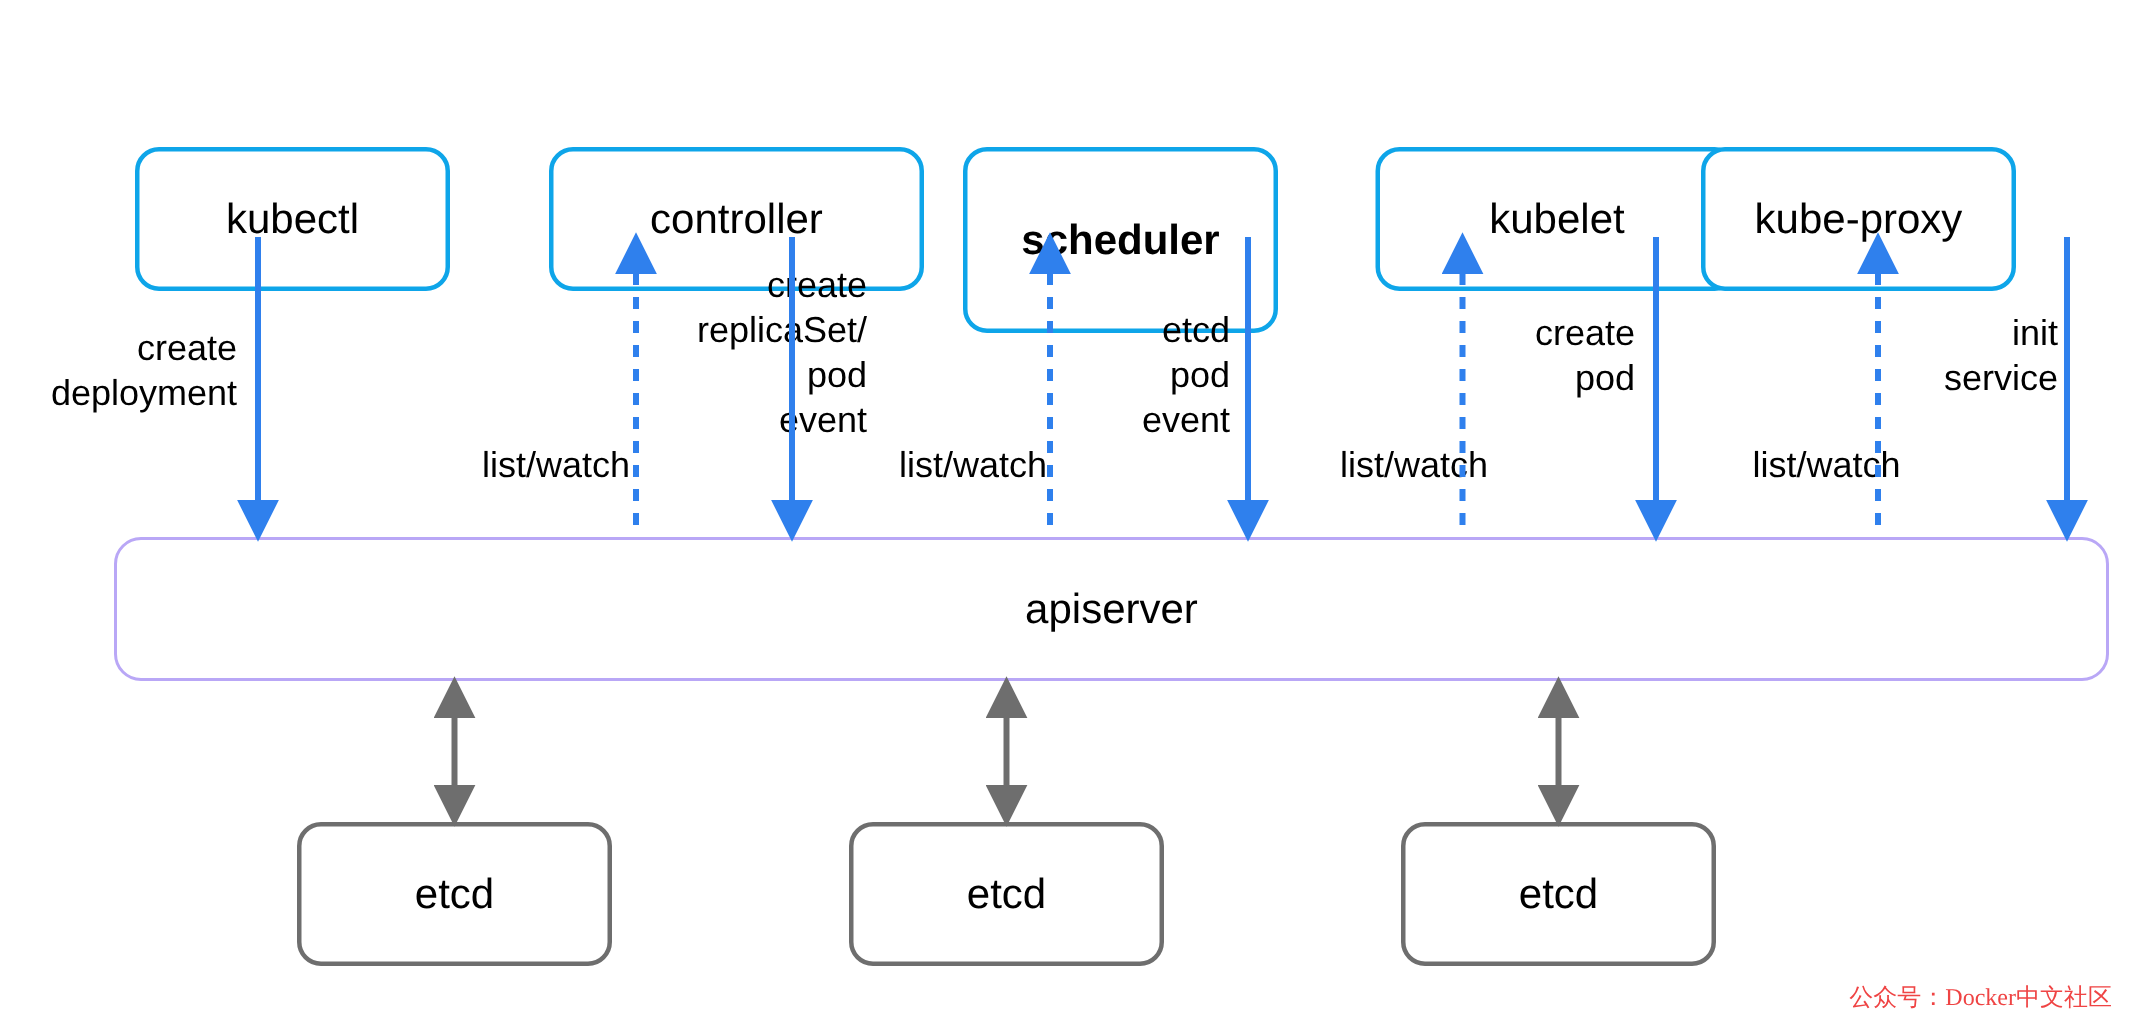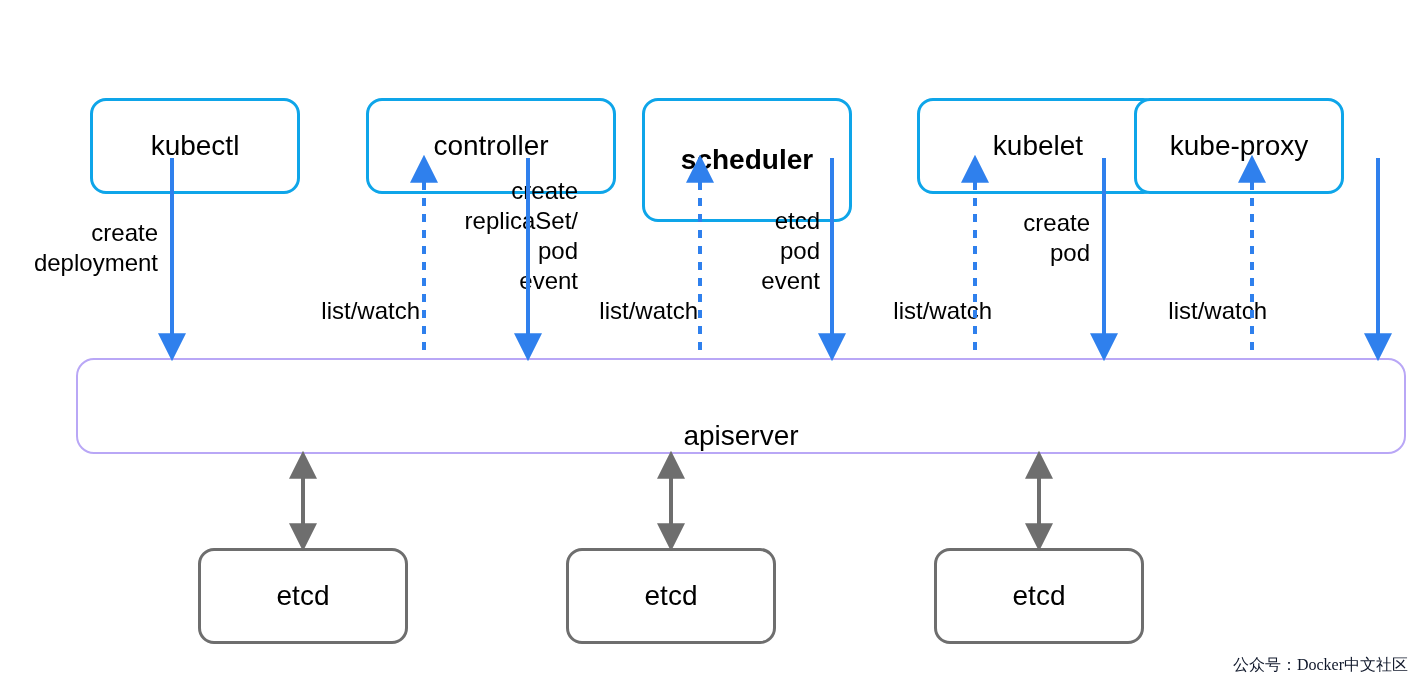--- a/index.html
+++ b/index.html
@@ -42,21 +42,21 @@
     position: absolute;
     left: 0; top: 0;
     width: 1420px;
     height: 682px;
     pointer-events: none;
   }
   .watermark {
     position: absolute;
     right: 12px;
     bottom: 6px;
-    color: #0f172a;
+    color: #ef4444;
     font-size: 16px;
     font-family: "SimSun", "Songti SC", serif;
   }
 </style>
 </head>
 <body>
 
 <div class="canvas">
 
   <div class="box blue" style="left:90px; top:62px; width:210px; height:96px;">
@@ -72,21 +72,21 @@
   </div>
 
   <div class="box blue" style="left:917px; top:62px; width:242px; height:96px;">
     <span>kubelet</span>
   </div>
 
   <div class="box blue" style="left:1134px; top:62px; width:210px; height:96px;">
     <span>kube-proxy</span>
   </div>
 
-  <div class="box purple" style="left:76px; top:358px; width:1330px; height:96px; border-radius:18px;align-items:flex-end;">
+  <div class="box purple" style="left:76px; top:358px; width:1330px; height:96px; border-radius:18px;">
     <span>apiserver</span>
   </div>
 
   <div class="box gray" style="left:198px; top:548px; width:210px; height:96px;">
     <span>etcd</span>
   </div>
   <div class="box gray" style="left:566px; top:548px; width:210px; height:96px;">
     <span>etcd</span>
   </div>
   <div class="box gray" style="left:934px; top:548px; width:210px; height:96px;">
@@ -105,20 +105,22 @@
   <div class="edge-label left" style="left:578px; top:296px; width:120px;">list/watch</div>
   <div class="edge-label right" style="left:740px; top:206px; width:80px;">etcd
 pod
 event</div>
 
   <div class="edge-label left" style="left:862px; top:296px; width:130px;">list/watch</div>
   <div class="edge-label right" style="left:1000px; top:208px; width:90px;">create
 pod</div>
 
   <div class="edge-label left" style="left:1137px; top:296px; width:130px;">list/watch</div>
+  <div class="edge-label right" style="left:1282px; top:208px; width:90px;">init
+service</div>
 
   <svg class="overlay" viewBox="0 0 1420 682">
     <defs>
       <marker id="arrow-blue" viewBox="0 0 10 10" refX="6" refY="5" markerWidth="7" markerHeight="7" orient="auto-start-reverse">
         <path d="M 0 0 L 10 5 L 0 10 z" fill="#2F80ED"></path>
       </marker>
       <marker id="arrow-gray" viewBox="0 0 10 10" refX="6" refY="5" markerWidth="7" markerHeight="7" orient="auto-start-reverse">
         <path d="M 0 0 L 10 5 L 0 10 z" fill="#6e6e6e"></path>
       </marker>
     </defs>

